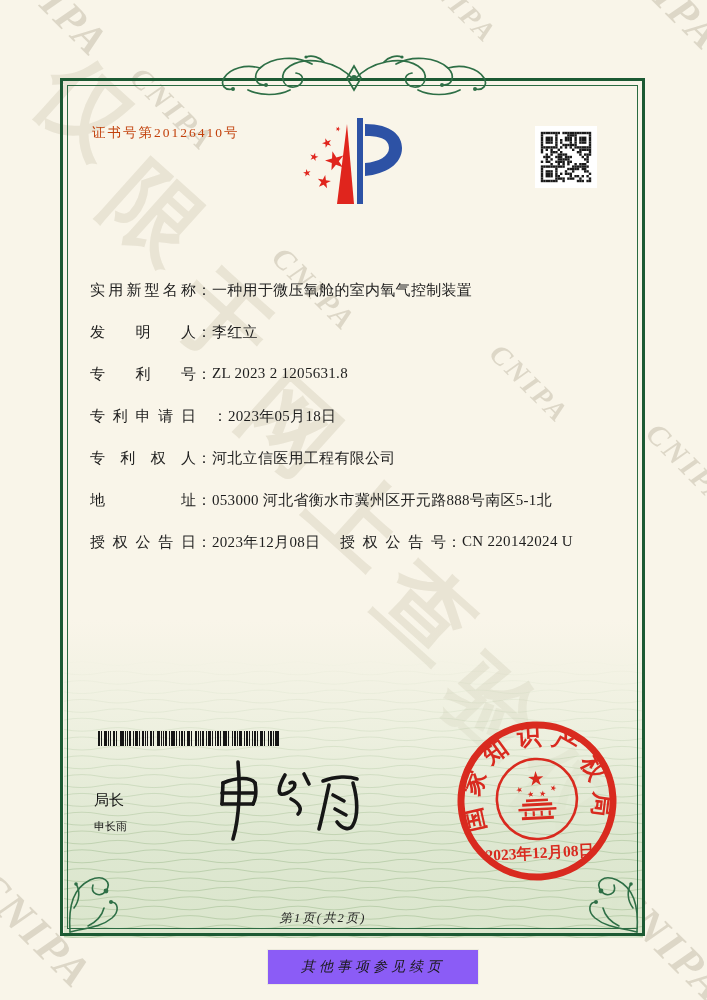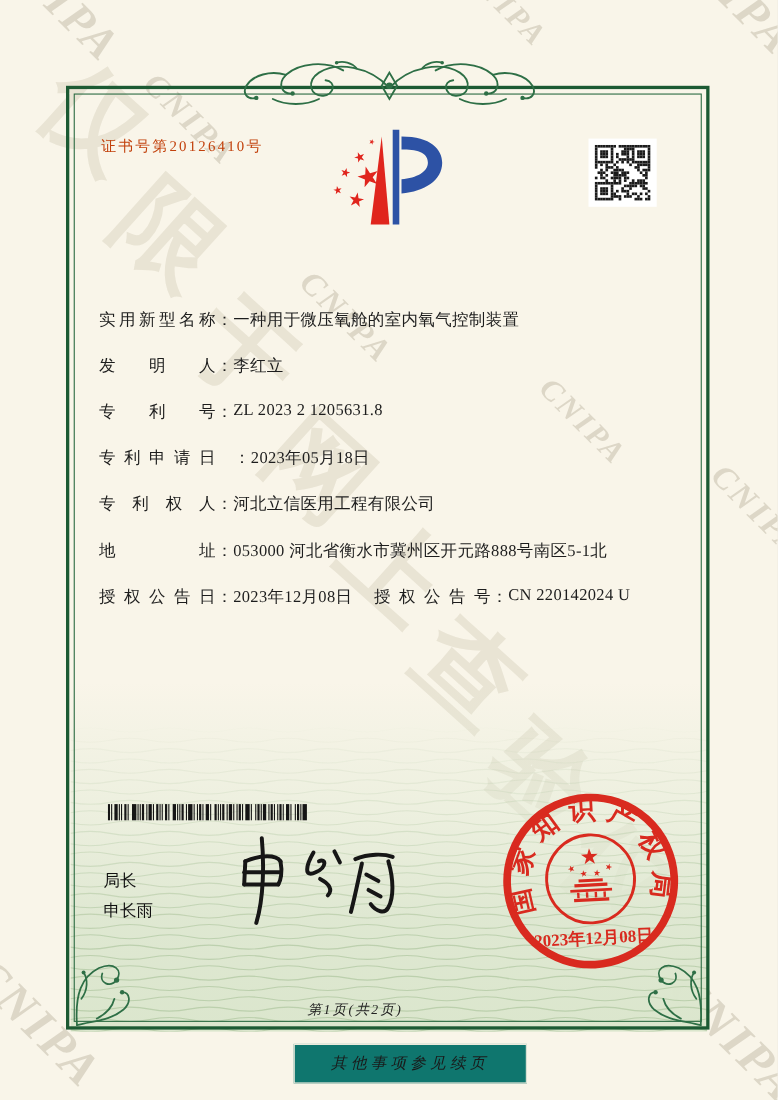--- a/index.html
+++ b/index.html
@@ -69,31 +69,31 @@
   }
   .paras p{margin:0 0 6px 0; text-indent:2em;}
   
   .barcode{position:absolute; left:98px; top:731px;}
   .signer-title{
     position:absolute; left:94px; top:791px;
     font-family:"Liberation Sans","DejaVu Sans",sans-serif; font-size:15px; color:#111;text-align:right;
   }
   .signer-name{
     position:absolute; left:94px; top:819px;
-    font-family:"Liberation Sans","DejaVu Sans",sans-serif; font-size:15px; color:#111;
+    font-family:"Liberation Sans","DejaVu Sans",sans-serif; font-size:11px; color:#111;
   }
   .signature{position:absolute; left:205px; top:752px;}
   .seal{position:absolute; left:452px; top:716px; transform:rotate(-3deg); opacity:.96;}
   .page-info{
     position:absolute; left:60px; top:910px; width:526px; text-align:center;
     font-size:12.5px; font-style:italic; letter-spacing:2px; color:#222;
   }
   .cont-box{
     position:absolute; left:267px; top:949px; width:212px; height:36px;
-    background:#0f766e; border:1px solid #eceadc; box-sizing:border-box;
+    background:#8b5cf6; border:1px solid #eceadc; box-sizing:border-box;
     display:flex; align-items:center; justify-content:center;
   }
   .cont-note{font-size:14px; font-style:italic; letter-spacing:4px; color:#1a1a1a;}
 </style>
 </head>
 <body>
 
 <div class="page">
 
   <div>

